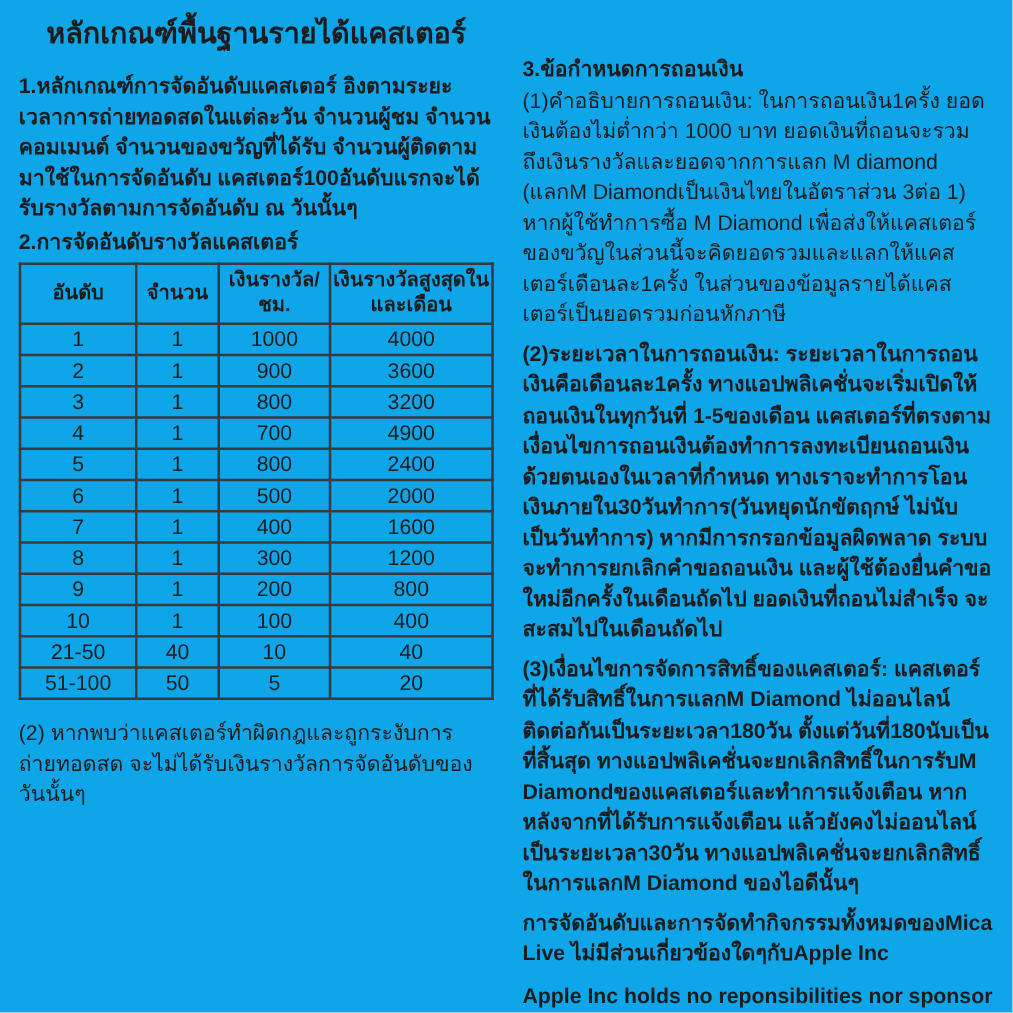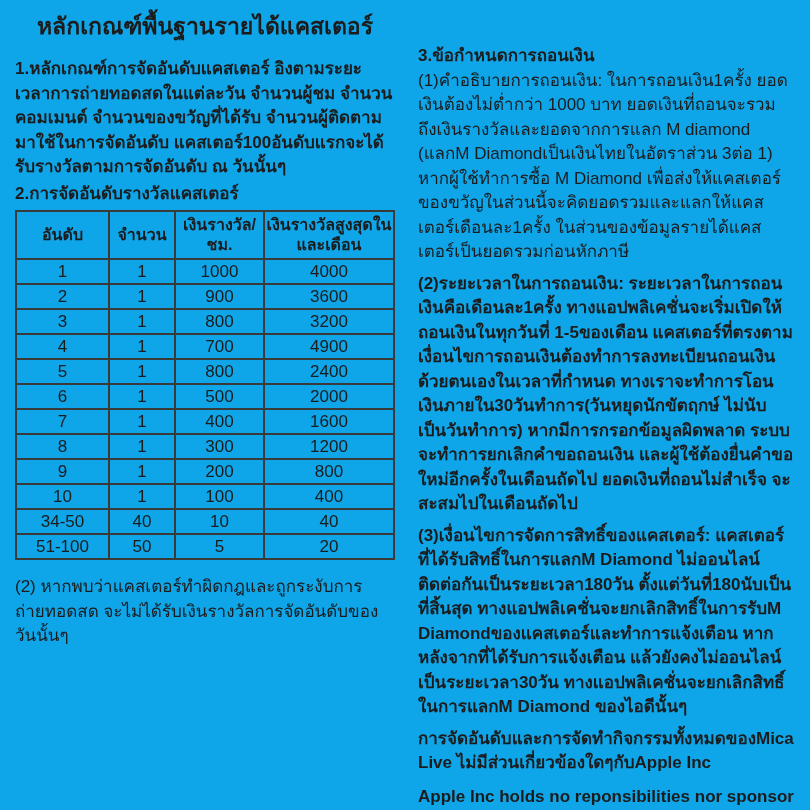--- a/index.html
+++ b/index.html
@@ -149,21 +149,21 @@
             <td>200</td>
             <td>800</td>
           </tr>
           <tr>
             <td>10</td>
             <td>1</td>
             <td>100</td>
             <td>400</td>
           </tr>
           <tr>
-            <td>34-50</td>
+            <td>21-50</td>
             <td>40</td>
             <td>10</td>
             <td>40</td>
           </tr>
           <tr>
             <td>51-100</td>
             <td>50</td>
             <td>5</td>
             <td>20</td>
           </tr>

